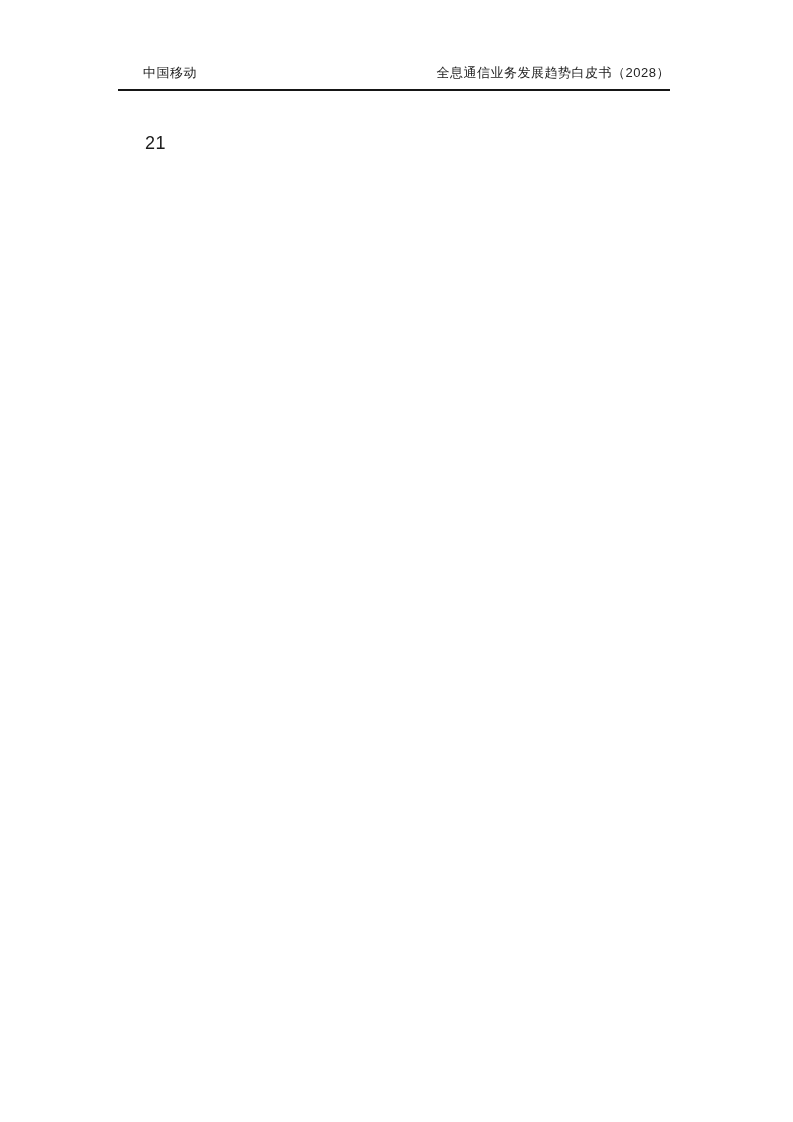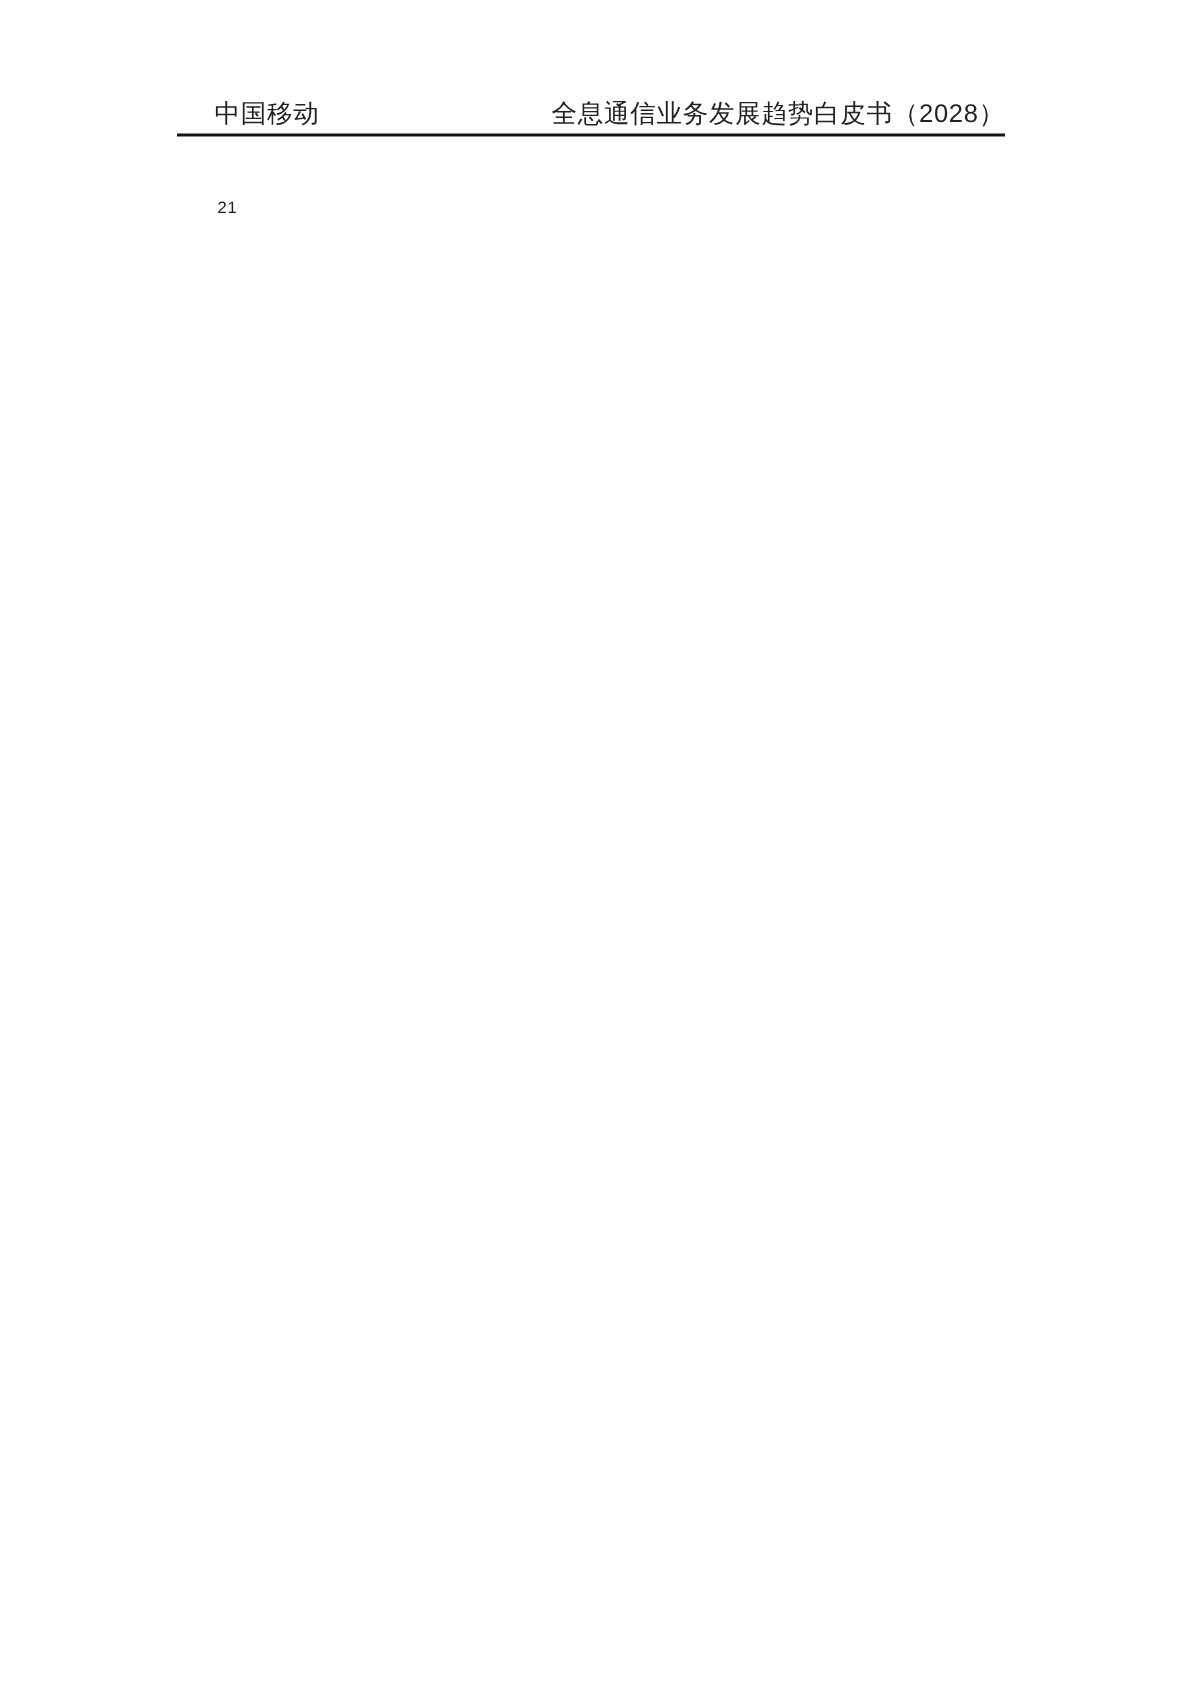--- a/index.html
+++ b/index.html
@@ -11,21 +11,21 @@
     color: #1c1c1c;
     overflow: hidden;
   }
   .page { position: absolute; inset: 0; background: #ffffff; }
 
   
   .header {
     position: absolute;
     left: 143px; right: 123px; top: 64px;
     display: flex; justify-content: space-between; align-items: baseline;
-    font-size: 17px; color: #222;
+    font-size: 13px; color: #222;
     letter-spacing: 0.5px;
   }
   .header-rule {
     position: absolute;
     left: 118px; top: 89px; width: 552px; height: 0;
     border-top: 2px solid #161616;
   }
 
   
   .toc {
@@ -43,21 +43,21 @@
   .toc-row .title { flex: none; letter-spacing: 0.5px; }
   .toc-row .leader {
     flex: 1 1 auto;
     min-width: 12px;
     height: 2px;
     border-bottom: 2px dotted #3d3d3d;
     margin: 0 1px 0 3px;
   }
   .toc-row .page {
     flex: none;
-    font-size: 11px;
+    font-size: 18px;
     letter-spacing: 0.5px;
     color: #1c1c1c;
   }
 
   .toc-row.lvl1 {
     font-size: 18px; font-weight: bold; color: #131313;
     margin-top: 8px; margin-bottom: 12px;
   }
   .toc-row.lvl1 .page { font-weight: bold; font-size: 15.5px; }
 

